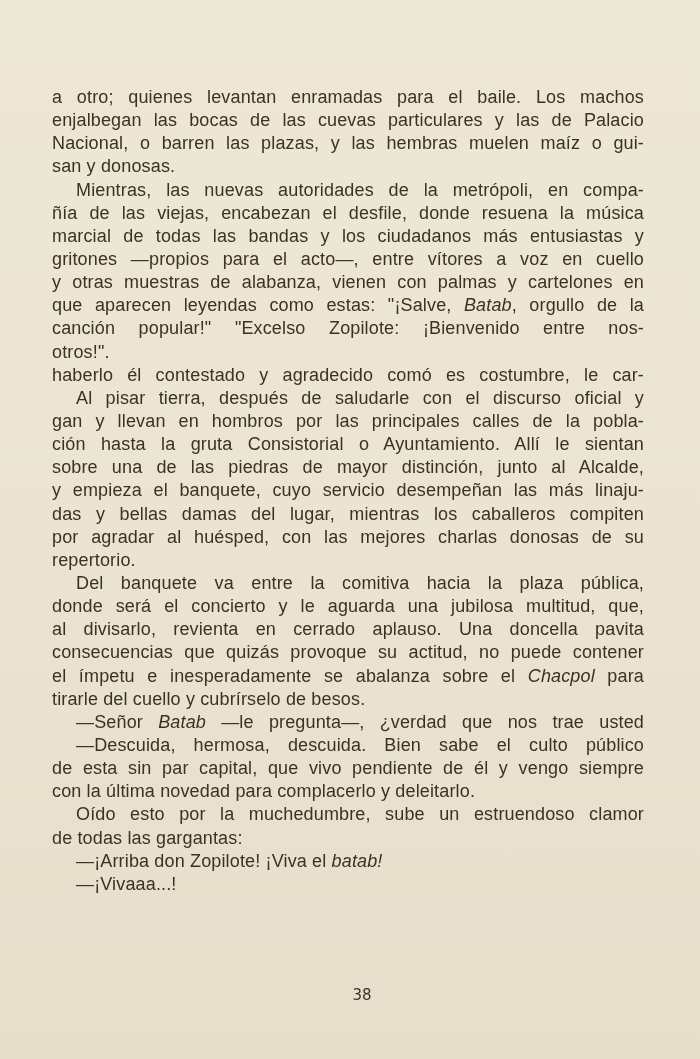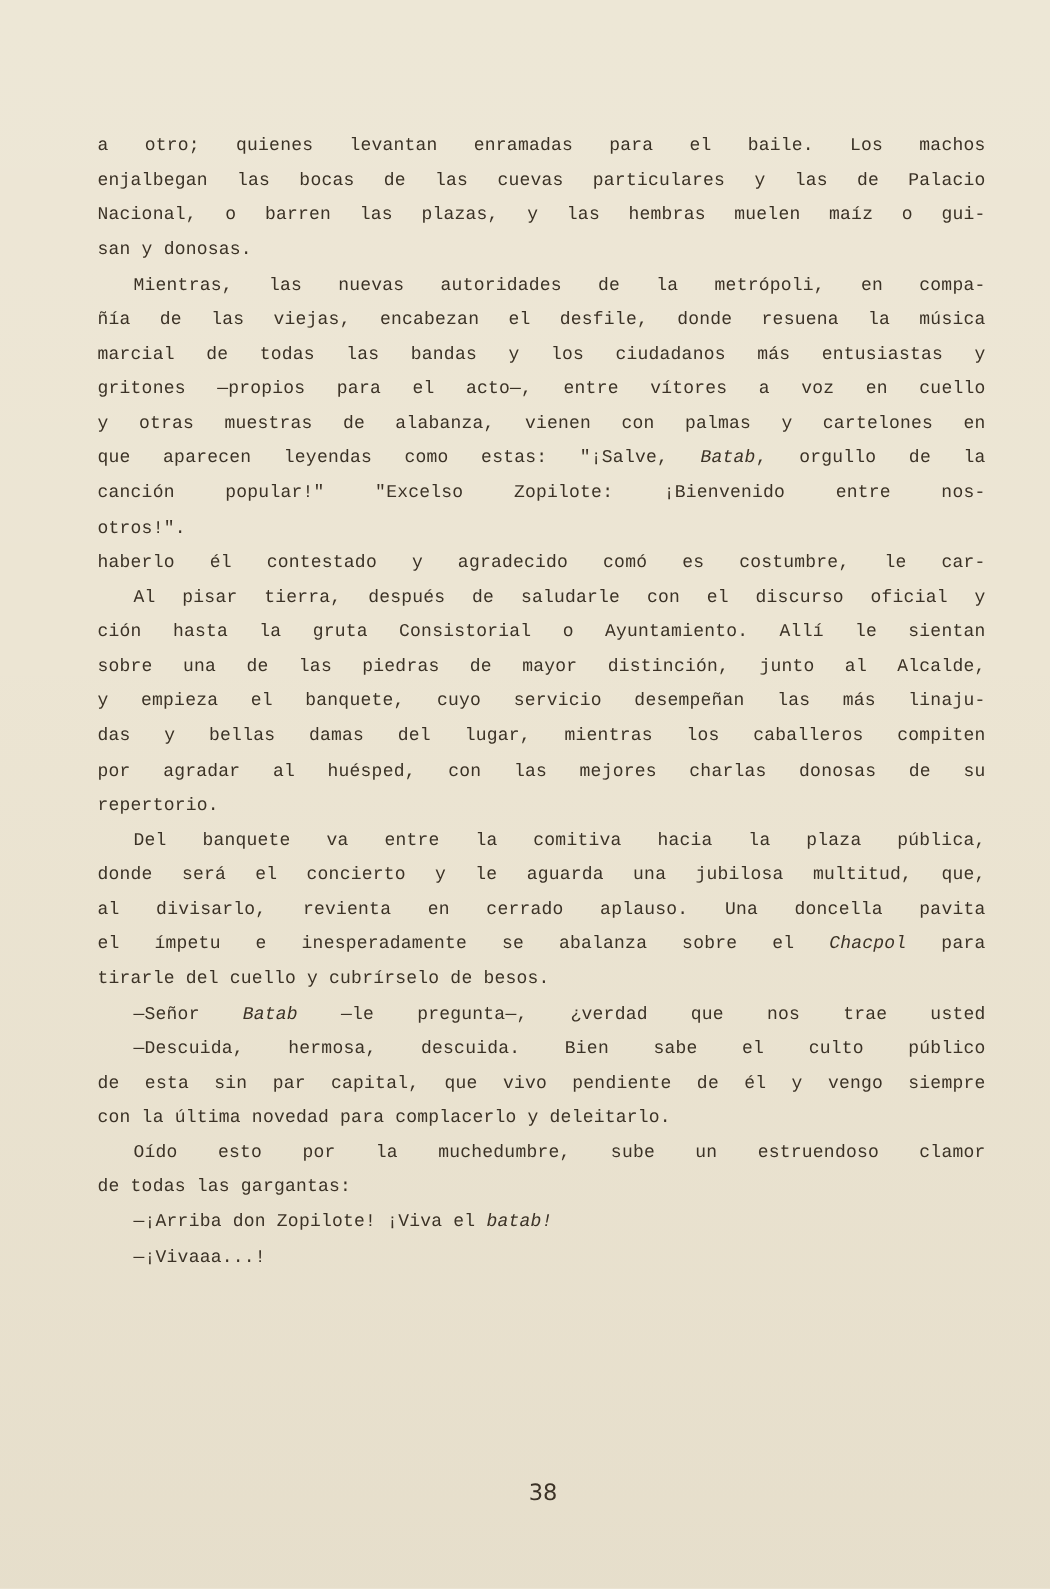--- a/index.html
+++ b/index.html
@@ -16,25 +16,25 @@
   .paper {
     position: absolute;
     left: 0; top: 0;
     width: 700px; height: 1059px;
     background:
       linear-gradient(180deg, rgba(255,255,255,0.08) 0%, rgba(0,0,0,0) 40%, rgba(120,100,60,0.05) 100%),
       #ece5d3;
   }
   .text-block {
     position: absolute;
-    left: 65px;
+    left: 52px;
     top: 86px;
     width: 592px;
-    font-family: Liberation Mono, monospace;
-    font-size: 12px;
+    font-family: Liberation Sans, sans-serif;
+    font-size: 18px;
     line-height: 23.15px;
     color: #3b3226;
     letter-spacing: 0.15px;
   }
   .line {
     display: block;
     height: 23.15px;
     white-space: nowrap;
     text-align: justify;
     text-align-last: justify;
@@ -74,29 +74,31 @@
       <span class="line indent"><span>Mientras, las nuevas autoridades de la metrópoli, en compa-</span></span>
       <span class="line"><span>ñía de las viejas, encabezan el desfile, donde resuena la música</span></span>
       <span class="line"><span>marcial de todas las bandas y los ciudadanos más entusiastas y</span></span>
       <span class="line"><span>gritones —propios para el acto—, entre vítores a voz en cuello</span></span>
       <span class="line"><span>y otras muestras de alabanza, vienen con palmas y cartelones en</span></span>
       <span class="line"><span>que aparecen leyendas como estas: "¡Salve, </span><span class="it">Batab</span><span>, orgullo de la</span></span>
       <span class="line"><span>canción popular!" "Excelso Zopilote: ¡Bienvenido entre nos-</span></span>
       <span class="line last"><span>otros!".</span></span>
       <span class="line"><span>haberlo él contestado y agradecido comó es costumbre, le car-</span></span>
       <span class="line indent"><span>Al pisar tierra, después de saludarle con el discurso oficial y</span></span>
+      <span class="line"><span>gan y llevan en hombros por las principales calles de la pobla-</span></span>
       <span class="line"><span>ción hasta la gruta Consistorial o Ayuntamiento. Allí le sientan</span></span>
       <span class="line"><span>sobre una de las piedras de mayor distinción, junto al Alcalde,</span></span>
       <span class="line"><span>y empieza el banquete, cuyo servicio desempeñan las más linaju-</span></span>
       <span class="line"><span>das y bellas damas del lugar, mientras los caballeros compiten</span></span>
       <span class="line"><span>por agradar al huésped, con las mejores charlas donosas de su</span></span>
       <span class="line last"><span>repertorio.</span></span>
       <span class="line indent"><span>Del banquete va entre la comitiva hacia la plaza pública,</span></span>
       <span class="line"><span>donde será el concierto y le aguarda una jubilosa multitud, que,</span></span>
       <span class="line"><span>al divisarlo, revienta en cerrado aplauso. Una doncella pavita</span></span>
+      <span class="line"><span>consecuencias que quizás provoque su actitud, no puede contener</span></span>
       <span class="line"><span>el ímpetu e inesperadamente se abalanza sobre el </span><span class="it">Chacpol</span><span> para</span></span>
       <span class="line last"><span>tirarle del cuello y cubrírselo de besos.</span></span>
       <span class="line indent"><span>—Señor </span><span class="it">Batab</span><span> —le pregunta—, ¿verdad que nos trae usted</span></span>
       <span class="line indent"><span>—Descuida, hermosa, descuida. Bien sabe el culto público</span></span>
       <span class="line"><span>de esta sin par capital, que vivo pendiente de él y vengo siempre</span></span>
       <span class="line last"><span>con la última novedad para complacerlo y deleitarlo.</span></span>
       <span class="line indent"><span>Oído esto por la muchedumbre, sube un estruendoso clamor</span></span>
       <span class="line last"><span>de todas las gargantas:</span></span>
       <span class="line dialog last"><span>—¡Arriba don Zopilote! ¡Viva el </span><span class="it">batab!</span></span>
       <span class="line dialog last"><span>—¡Vivaaa...!</span></span>

